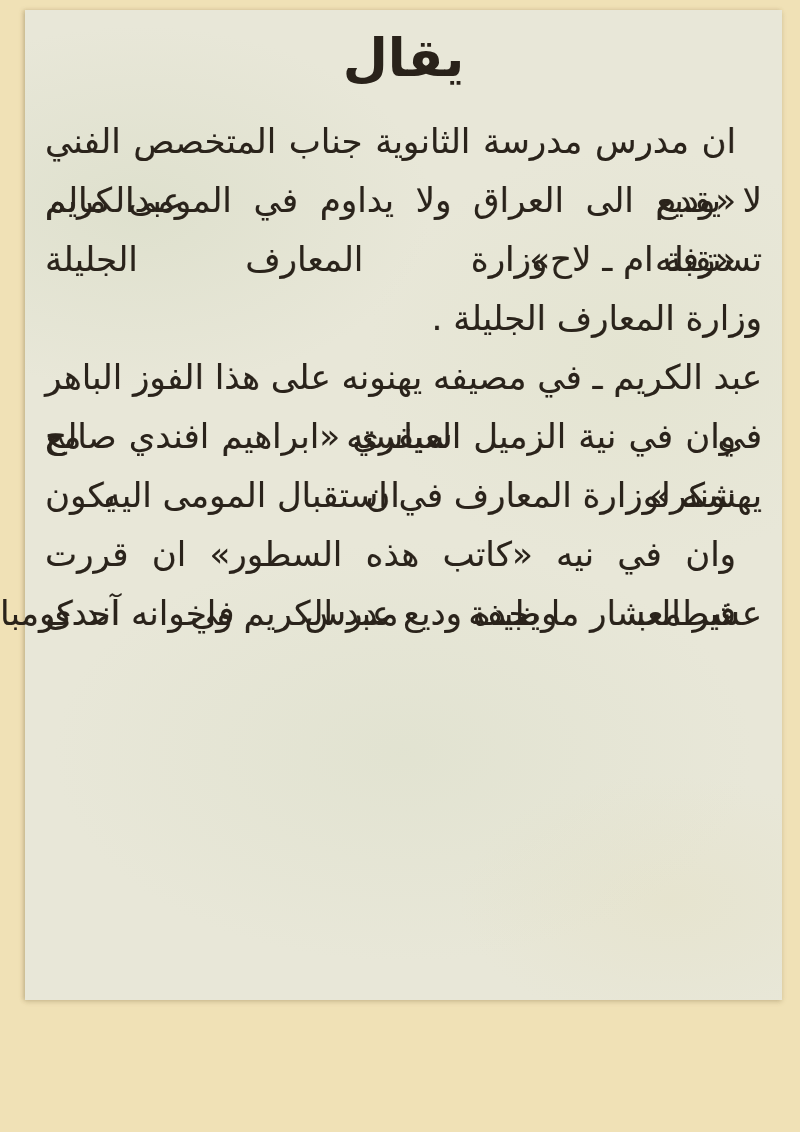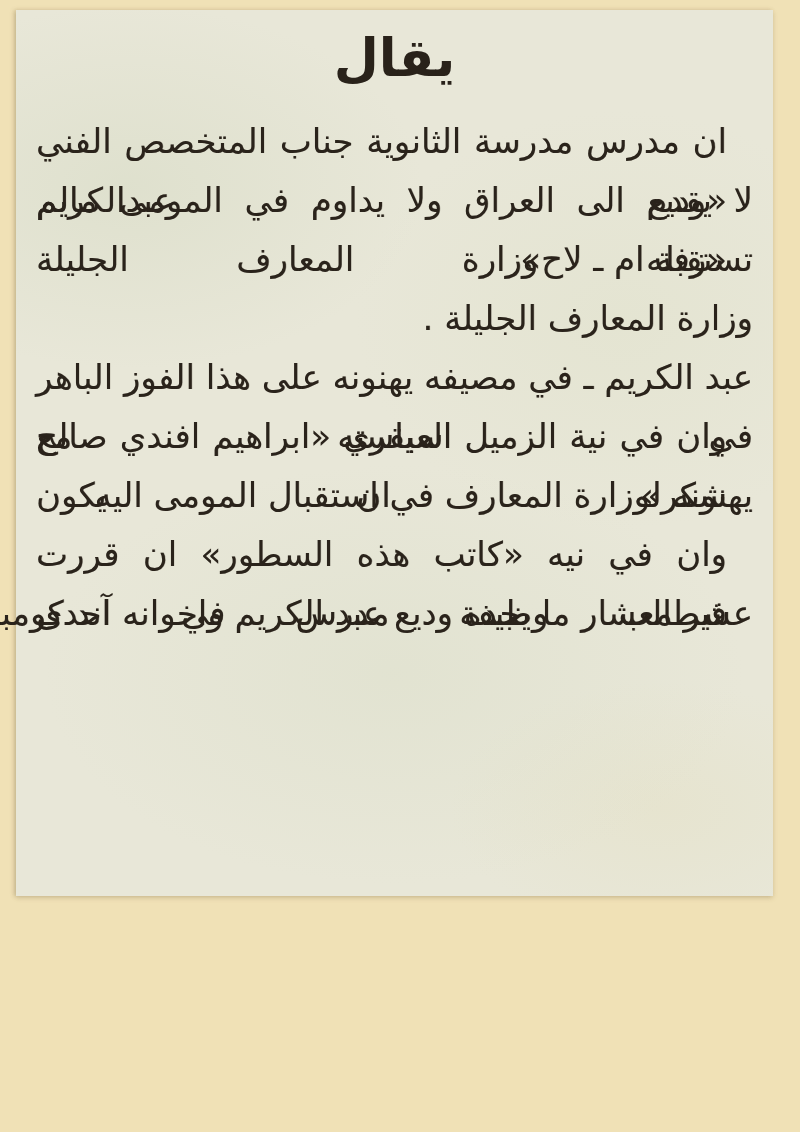--- a/index.html
+++ b/index.html
@@ -9,24 +9,24 @@
   .viewport {
     position: relative;
     width: 800px;
     height: 1132px;
     background: #f0e1b6;
     overflow: hidden;
     font-family: "DejaVu Sans", sans-serif;
   }
   .paper {
     position: absolute;
-    left: 16px;
+    left: 25px;
     top: 10px;
     width: 757px;
-    height: 886px;
+    height: 990px;
     background-color: #e8e7d8;
     background-image:
       radial-gradient(ellipse 420px 260px at 15% 20%, rgba(205,212,186,0.35), transparent 70%),
       radial-gradient(ellipse 380px 300px at 80% 35%, rgba(222,224,200,0.4), transparent 70%),
       radial-gradient(ellipse 500px 300px at 50% 75%, rgba(214,219,196,0.35), transparent 70%),
       radial-gradient(ellipse 300px 180px at 85% 90%, rgba(228,224,196,0.45), transparent 70%);
     box-shadow: -2px 0 4px rgba(120,100,60,0.25), 0 2px 5px rgba(120,100,60,0.2);
     direction: rtl;
   }
   .title {

